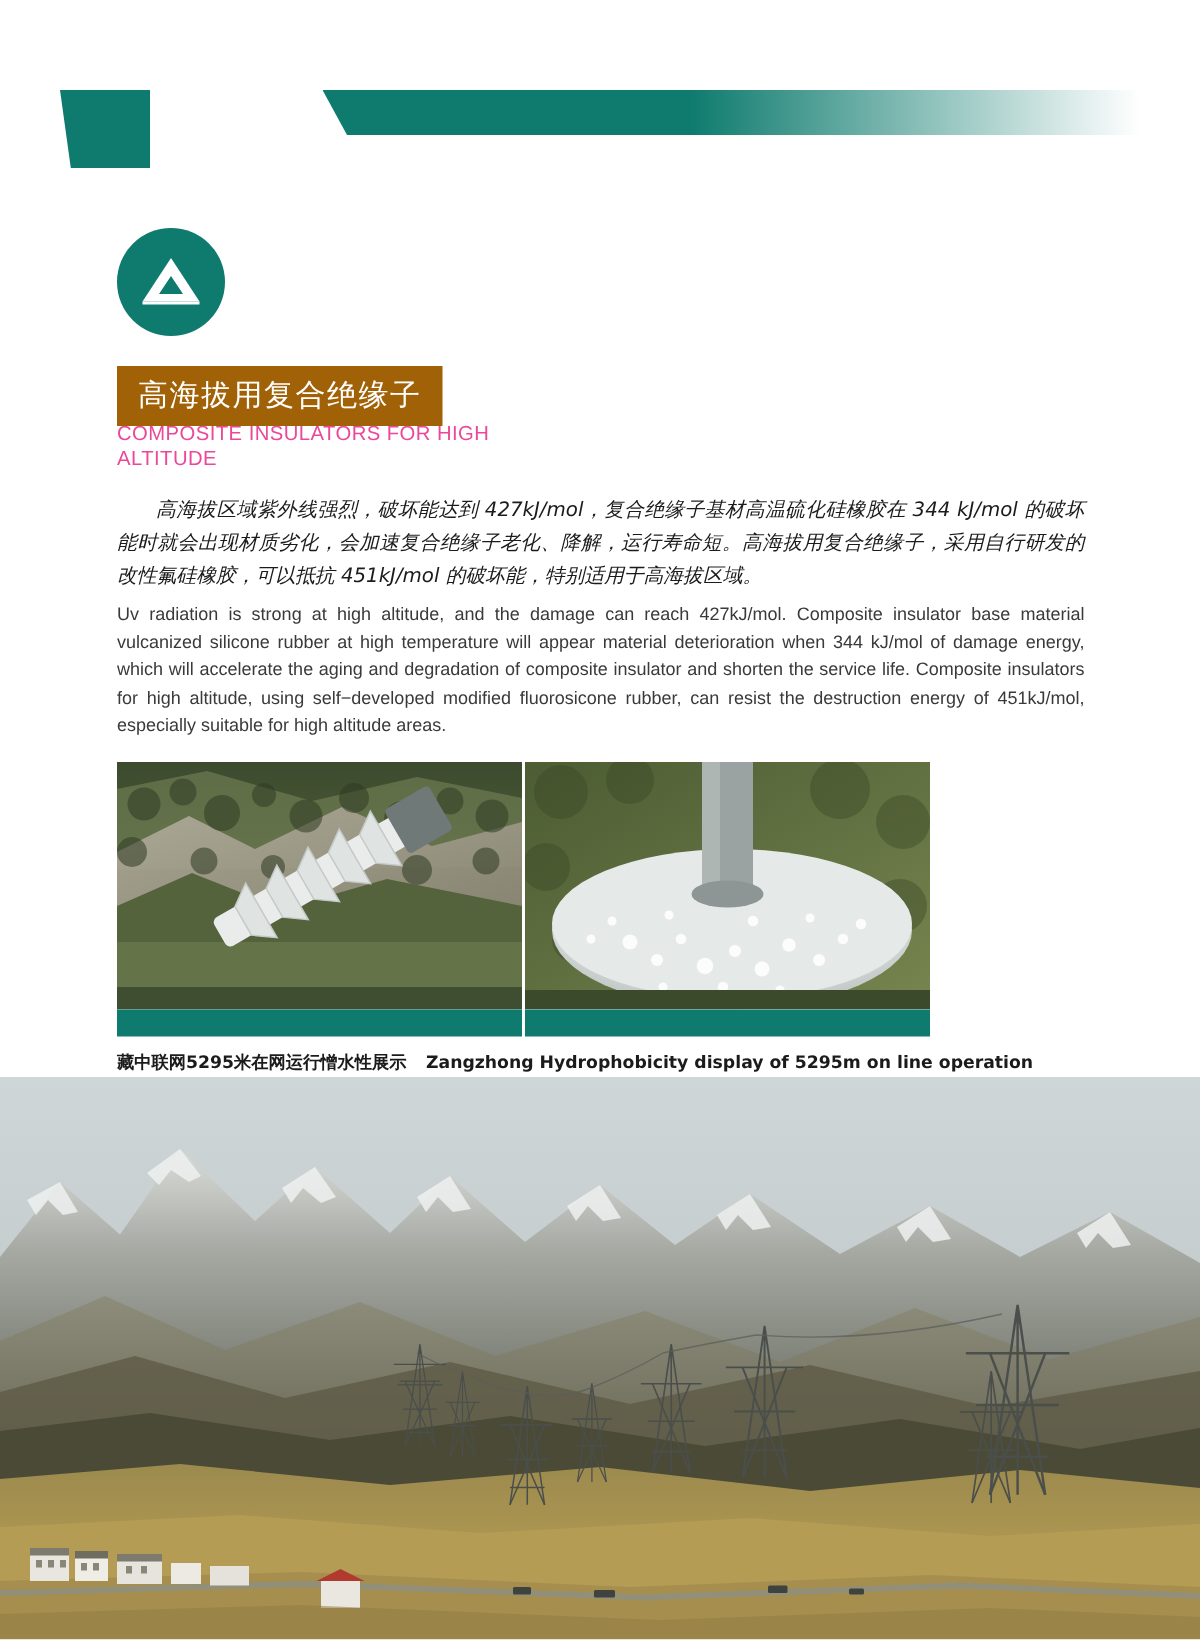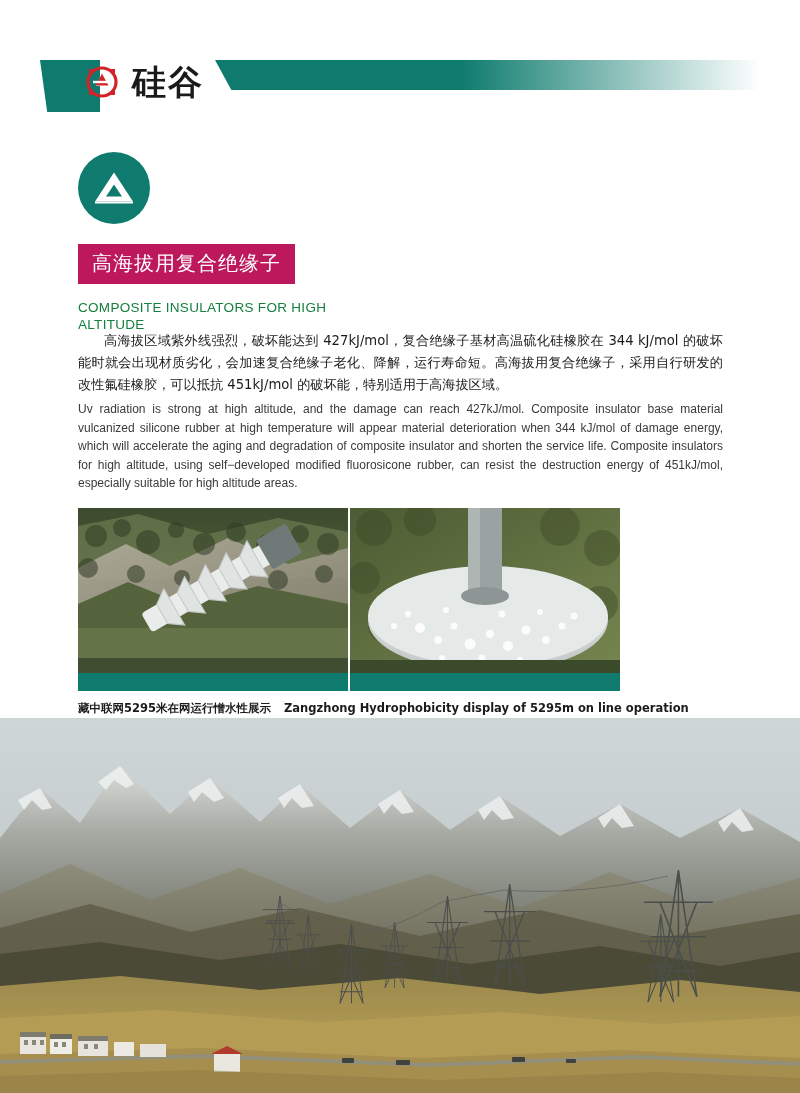--- a/index.html
+++ b/index.html
@@ -82,53 +82,53 @@
   .badge-icon .mountain {
     position: absolute;
     left: 50%;
     top: 50%;
     transform: translate(-50%, -46%);
   }
   .title-box {
     position: absolute;
     left: 78px;
     top: 244px;
-    background: #be185d;
+    background: #a16207;
     padding: 6px 14px 7px 14px;
   }
   .title-cn {
     font-size: 20px;
     color: #ffffff;
     letter-spacing: 1px;
     font-family: "DejaVu Sans", sans-serif;
     white-space: nowrap;
   }
   .title-en {
     position: absolute;
     left: 78px;
     top: 280px;
     width: 300px;
     font-size: 13.5px;
     line-height: 17px;
-    color: #15803d;
+    color: #ec4899;
     letter-spacing: 0.3px;
-    margin-top: 19px;
   }
 
   .para-cn {
     position: absolute;
     left: 78px;
     top: 330px;
     width: 645px;
     font-size: 13.2px;
     line-height: 22px;
     color: #1b1b1b;
     text-align: justify;
     text-indent: 26px;
     font-family: "DejaVu Sans", sans-serif;
+    font-style: italic;
   }
   .para-en {
     position: absolute;
     left: 78px;
     top: 400px;
     width: 645px;
     font-size: 12px;
     line-height: 18.5px;
     color: #3a3a3a;
     text-align: justify;
@@ -172,36 +172,20 @@
     height: 375px;
     overflow: hidden;
   }
 </style>
 </head>
 <body>
 
 <div class="header">
   <div class="header-band-left"></div>
   <div class="header-band-right"></div>
-  <div class="logo-wrap">
-    <span class="logo-mark">
-      <svg width="44" height="44" viewBox="0 0 44 44">
-        <circle cx="22" cy="22" r="14" fill="none" stroke="#d2232a" stroke-width="3.2"></circle>
-        <path d="M22 10 L22 4 M34 22 L40 22 M22 34 L22 40 M10 22 L4 22" stroke="#d2232a" stroke-width="3.2" stroke-linecap="butt" opacity="0"></path>
-        <path d="M14.5 10.5 L10.5 10.5 L10.5 14.5" fill="none" stroke="#d2232a" stroke-width="3"></path>
-        <path d="M29.5 10.5 L33.5 10.5 L33.5 14.5" fill="none" stroke="#d2232a" stroke-width="3"></path>
-        <path d="M14.5 33.5 L10.5 33.5 L10.5 29.5" fill="none" stroke="#d2232a" stroke-width="3"></path>
-        <path d="M29.5 33.5 L33.5 33.5 L33.5 29.5" fill="none" stroke="#d2232a" stroke-width="3"></path>
-        <path d="M16 26 L22 13 L28 26 Z" fill="#ffffff"></path>
-        <path d="M15.5 25.5 C18 21, 20 17.5, 22 13.5 C24 17.5, 26 21, 28.5 25.5 Z" fill="#d2232a"></path>
-        <path d="M13 22 L31 22" stroke="#ffffff" stroke-width="2.4"></path>
-      </svg>
-    </span>
-    <span class="logo-text">硅谷</span>
-  </div>
 </div>
 
 <div class="content">
 
   <div class="badge-icon">
     <span class="mountain">
       <svg width="44" height="34" viewBox="0 0 44 34">
         <path d="M22 2 L41 31 L3 31 Z" fill="#ffffff"></path>
         <path d="M22 14 L30 26 L14 26 Z" fill="#0e7b6e"></path>
         <path d="M3 31 L41 31 L41 33 L3 33 Z" fill="#ffffff"></path>

